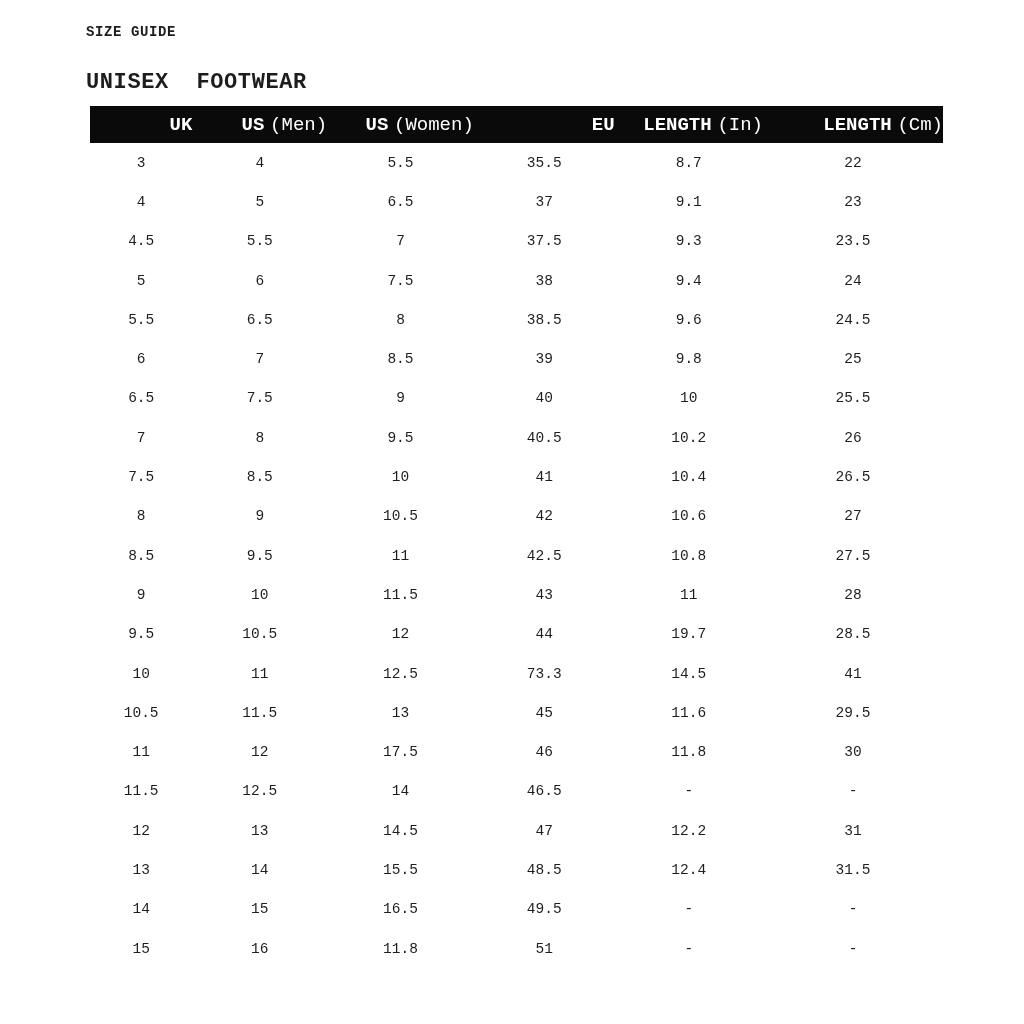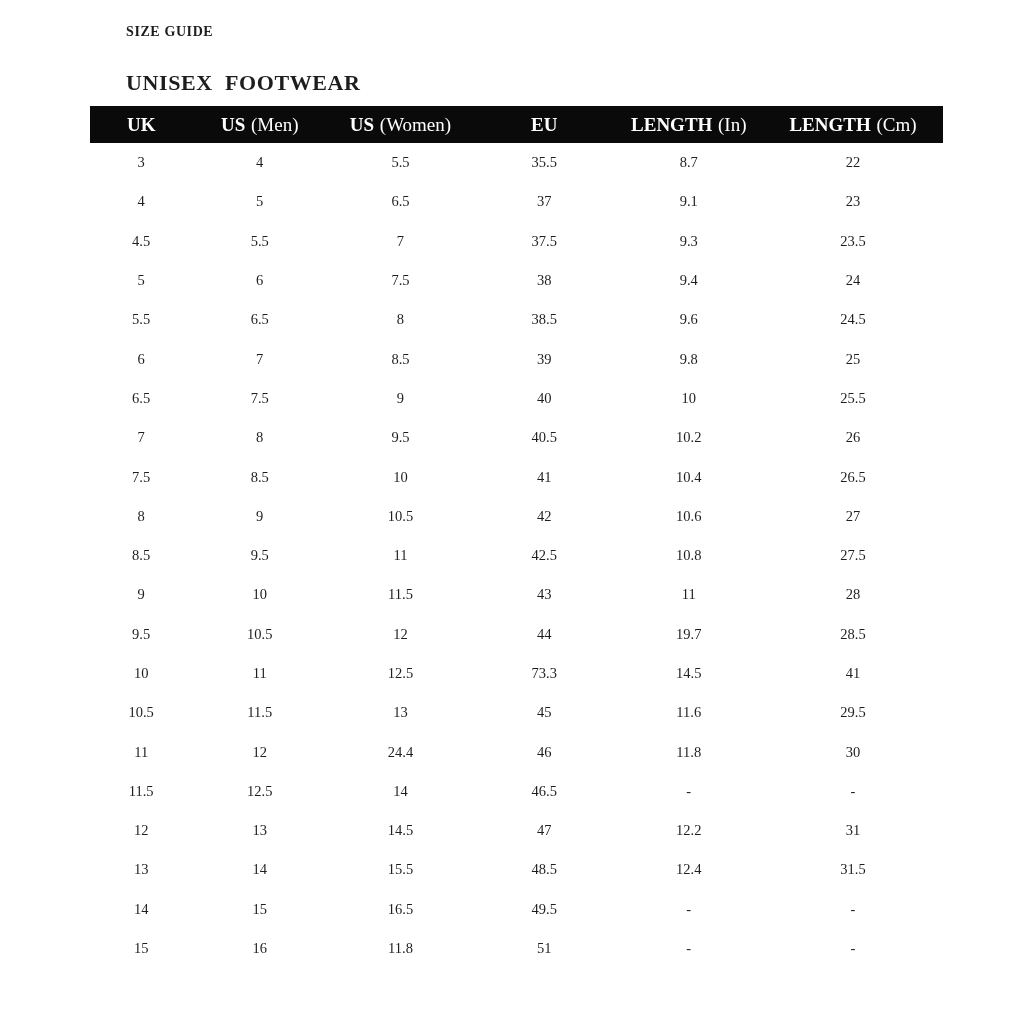--- a/index.html
+++ b/index.html
@@ -2,24 +2,23 @@
 <html><head>
 <meta charset="utf-8">
 <style>
   * { margin: 0; padding: 0; box-sizing: border-box; }
   html, body { background: #ffffff; }
   .page {
     position: relative;
     width: 956px;
     height: 1024px;
     background: #ffffff;
-    font-family: Liberation Serif, serif;
+    font-family: Liberation Mono, monospace;
     color: #1d1d1d;
     overflow: hidden;
-    padding-left: 40px;
   }
   .heading-block {
     padding: 24px 0 0 86px;
   }
   .eyebrow {
     font-size: 14px;
     font-weight: 700;
     letter-spacing: 0.6px;
     color: #1d1d1d;
     white-space: pre;
@@ -41,21 +40,21 @@
     table-layout: fixed;
   }
   table.size-table thead tr {
     background: #0a0a0a;
   }
   table.size-table th {
     height: 37px;
     color: #ffffff;
     font-size: 19px;
     font-weight: 400;
-    text-align: center;
+    text-align: right;
     vertical-align: middle;
     white-space: nowrap;
     padding: 0;
   }
   table.size-table th .col-bold { font-weight: 700; }
   table.size-table th .col-normal { font-weight: 400; margin-left: 0.30em; }
   table.size-table th .col-normal:empty { display: none; }
   table.size-table td {
     height: 39.3px;
     font-size: 14.5px;
@@ -224,21 +223,21 @@
           <td>10.5</td>
           <td>11.5</td>
           <td>13</td>
           <td>45</td>
           <td>11.6</td>
           <td>29.5</td>
         </tr>
         <tr>
           <td>11</td>
           <td>12</td>
-          <td>24.4</td>
+          <td>17.5</td>
           <td>46</td>
           <td>11.8</td>
           <td>30</td>
         </tr>
         <tr>
           <td>11.5</td>
           <td>12.5</td>
           <td>14</td>
           <td>46.5</td>
           <td>-</td>

